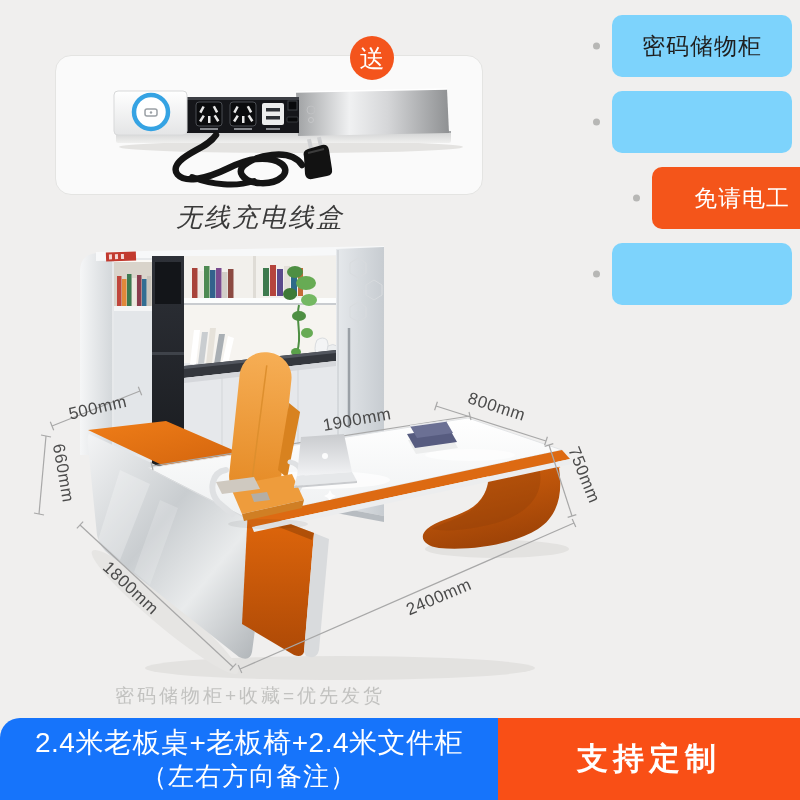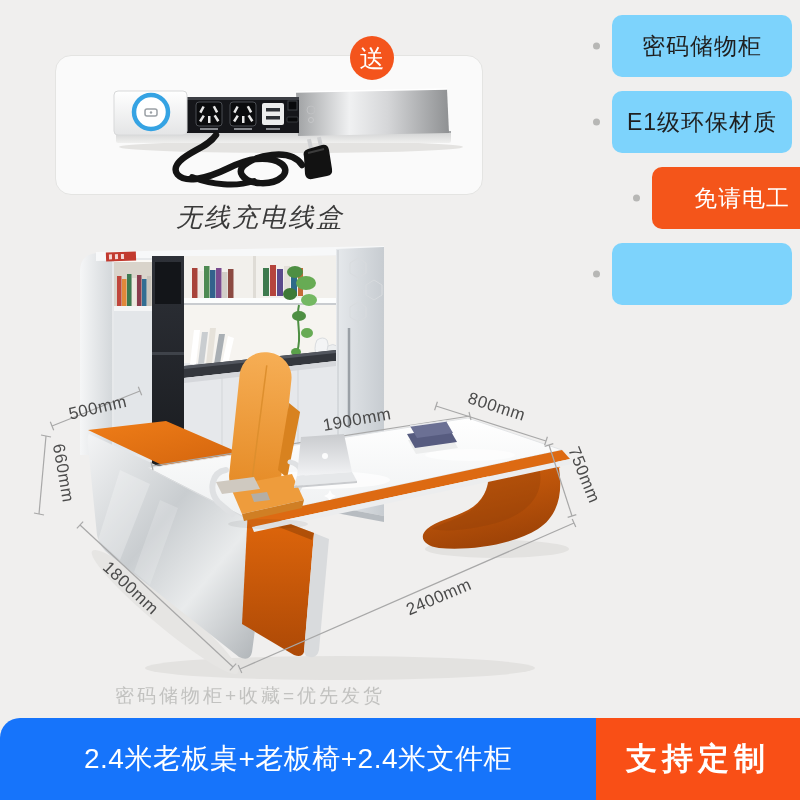--- a/index.html
+++ b/index.html
@@ -30,21 +30,21 @@
   .scene{position:absolute;left:20px;top:235px;z-index:1;}
 
   
   .promo-left{position:absolute;left:60px;top:683px;width:380px;text-align:center;
               font-size:19px;color:#c2c2c0;letter-spacing:3px;}
   .promo-right{position:absolute;left:540px;top:679px;width:220px;text-align:center;
                font-size:18px;color:#c8c8c6;letter-spacing:1px;}
 
   
   .bar{position:absolute;left:0;top:718px;width:800px;height:82px;display:flex;}
-  .bar-blue{width:596px;height:100%;background:#1674fb;border-top-left-radius:20px;color:#fff;
+  .bar-blue{width:498px;height:100%;background:#1674fb;border-top-left-radius:20px;color:#fff;
             display:flex;flex-direction:column;align-items:center;justify-content:center;gap:3px;}
   .bar-blue .l1{font-size:28px;letter-spacing:.5px;line-height:1.1;}
   .bar-blue .l2{font-size:26px;letter-spacing:1px;line-height:1.1;}
   .bar-orange{flex:1;background:#f94f16;color:#fff;display:flex;align-items:center;
               justify-content:center;font-size:31px;font-weight:bold;letter-spacing:5px;}
 
   text.dim{fill:#4b4b4b;font-size:17px;letter-spacing:.5px;
            font-family:"Liberation Sans","DejaVu Sans",sans-serif;}
 </style>
 </head>
@@ -136,21 +136,20 @@
   </section>
   <div class="gift-caption">无线充电线盒</div>
 
   <ul class="features">
     <li class="feature f0">
       <span class="dot"></span>
       <span>密码储物柜</span>
     </li>
     <li class="feature f1">
       <span class="dot"></span>
-      <span>E1级环保材质</span>
     </li>
     <li class="feature f2 highlight">
       <span class="dot"></span>
       <span>免请电工</span>
     </li>
     <li class="feature f3">
       <span class="dot"></span>
     </li>
   </ul>
 
@@ -398,19 +397,20 @@
       <text class="dim" text-anchor="middle" transform="translate(127,592) rotate(43)">1800mm</text>
       <text class="dim" text-anchor="middle" transform="translate(441,602) rotate(-23)">2400mm</text>
     </g>
   </svg>
 
   <div class="promo-left">密码储物柜+收藏=优先发货</div>
 
   <footer class="bar">
     <div class="bar-blue">
       <div class="l1">2.4米老板桌+老板椅+2.4米文件柜</div>
+      <div class="l2">（左右方向备注）</div>
     </div>
     <div class="bar-orange">
       <span>支持定制</span>
     </div>
   </footer>
 
 </div>
 
 </body></html>

